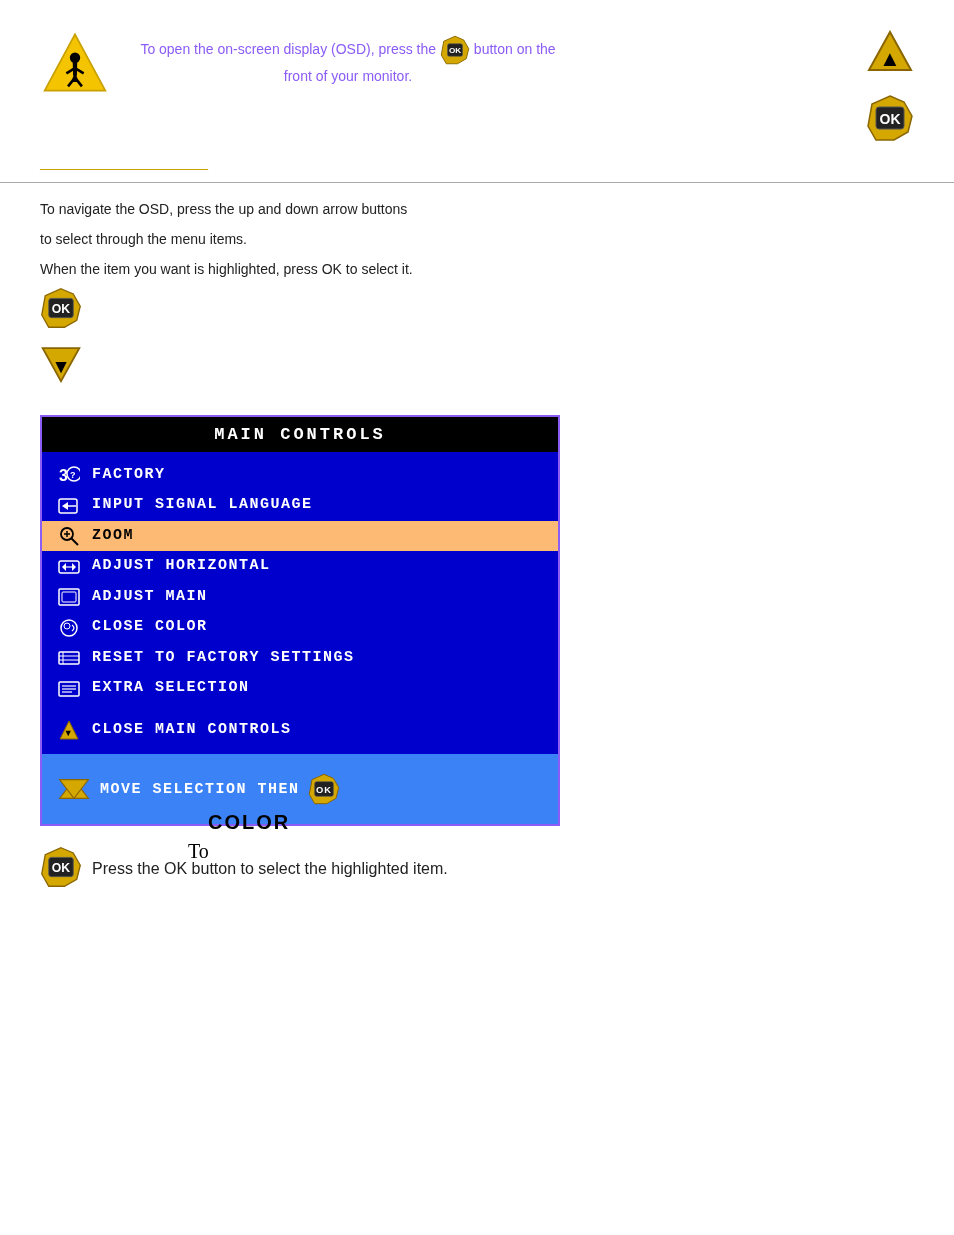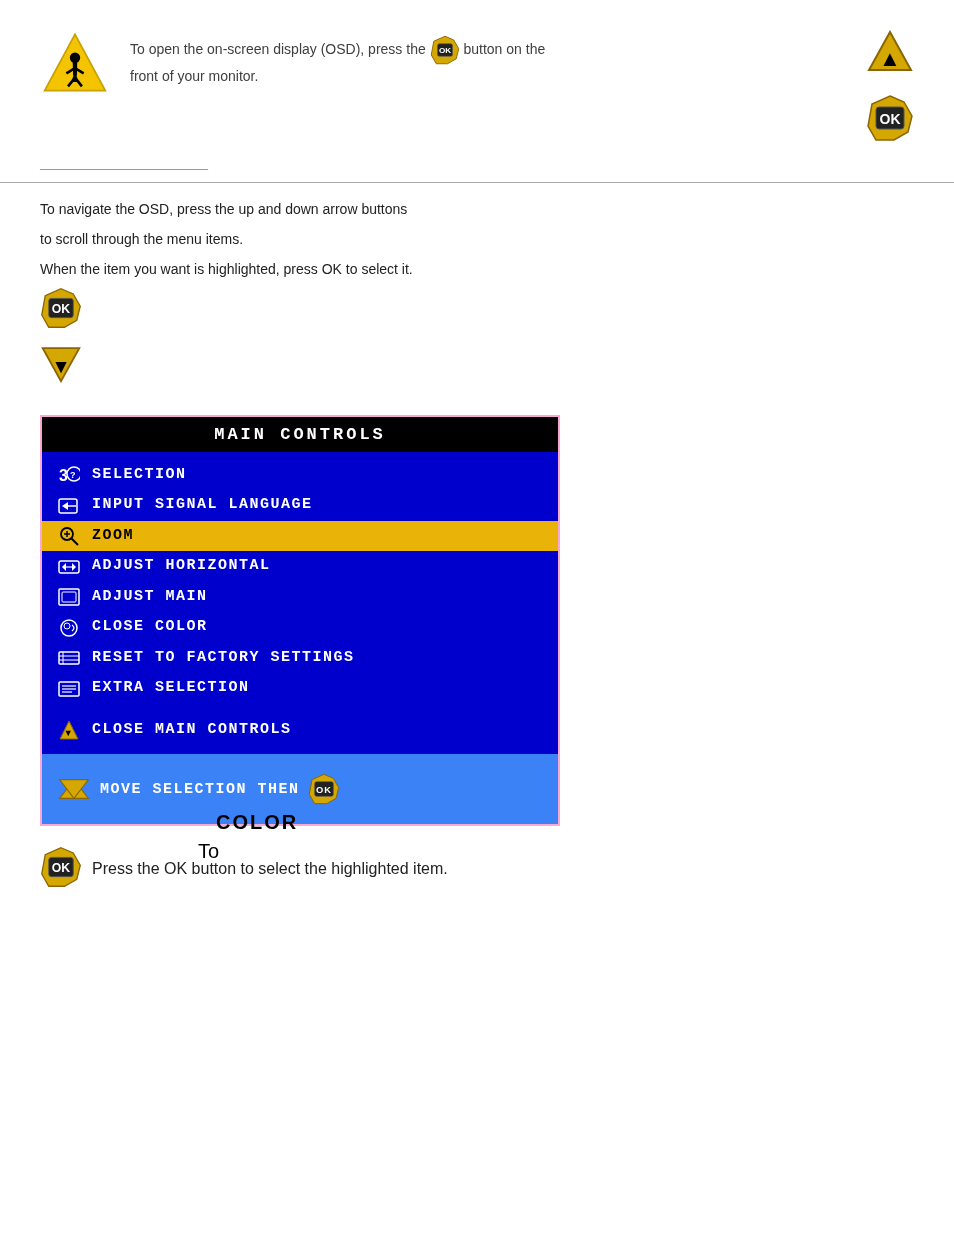--- a/index.html
+++ b/index.html
@@ -37,21 +37,22 @@
       align-items: center;
       margin-left: 280px;
       gap: 12px;
     }
 
     .text-block {
       flex: 1;
       font-size: 14px;
       line-height: 1.6;
       padding-top: 5px;
-      color: #404040;
+      color: #8b5cf6;
+      text-align: center;
     }
 
     .link-line {
       color: #c8a000;
       text-decoration: underline;
       font-size: 14px;
       font-family: Liberation Serif, serif;
     }
 
     .divider {
@@ -78,21 +79,21 @@
     }
 
     
     .osd-container {
       margin: 10px 40px 20px 40px;
       width: 520px;
     }
 
     .osd-menu {
       background: #0000cc;
-      border: 2px solid #f9a8d4;
+      border: 2px solid #8b5cf6;
       font-family: 'Courier New', Courier, monospace;
       font-weight: bold;
       color: #fff;
       width: 100%;
     }
 
     .osd-title {
       background: #000;
       color: #fff;
       text-align: center;
@@ -112,21 +113,21 @@
       align-items: center;
       padding: 4px 14px;
       font-size: 15px;
       letter-spacing: 1.5px;
       color: #fff;
       gap: 10px;
       line-height: 1.5;
     }
 
     .osd-item.active {
-      background: #eab308;
+      background: #fdba74;
       color: #000;
     }
 
     .osd-item-icon {
       width: 26px;
       height: 22px;
       flex-shrink: 0;
       display: flex;
       align-items: center;
       justify-content: center;
@@ -220,21 +221,21 @@
     </div>
   </div>
 
   <div class="link-line">________________________</div>
 </div>
 
 <hr class="divider">
 
 <div class="middle-section">
   <p>To navigate the OSD, press the up and down arrow buttons</p>
-  <p>to scroll through the menu items.</p>
+  <p>to select through the menu items.</p>
   <p>When the item you want is highlighted, press OK to select it.</p>
 
   <div class="inline-icon-row">
     <div>
       <svg width="42" height="42" viewBox="0 0 48 48" xmlns="http://www.w3.org/2000/svg">
         <polygon points="24,2 38,8 46,22 42,38 28,46 10,46 2,32 6,10" fill="#d4a800" stroke="#8a6500" stroke-width="1.5"></polygon>
         <rect x="10" y="13" width="28" height="22" rx="3" fill="#222" stroke="#555" stroke-width="1"></rect>
         <text x="24" y="30" text-anchor="middle" font-size="14" font-weight="bold" fill="#fff" font-family="Arial">OK</text>
       </svg>
     </div>
@@ -256,21 +257,21 @@
     <div class="osd-items">
 
       <div class="osd-item">
         <div class="osd-item-icon">
           <svg viewBox="0 0 22 22" xmlns="http://www.w3.org/2000/svg">
             <text x="1" y="17" font-size="16" fill="#fff" font-family="Arial">3</text>
             <circle cx="16" cy="10" r="7" fill="none" stroke="#fff" stroke-width="1.5"></circle>
             <text x="12" y="14" font-size="9" fill="#fff" font-family="Arial">?</text>
           </svg>
         </div>
-        <span>SELECTION</span>
+        <span>FACTORY</span>
       </div>
 
       <div class="osd-item">
         <div class="osd-item-icon">
           <svg viewBox="0 0 22 22" xmlns="http://www.w3.org/2000/svg">
             <rect x="1" y="4" width="18" height="14" rx="2" fill="none" stroke="#fff" stroke-width="1.5"></rect>
             <polygon points="4,11 10,7 10,15" fill="#fff"></polygon>
             <line x1="10" y1="11" x2="18" y2="11" stroke="#fff" stroke-width="1.5"></line>
           </svg>
         </div>
@@ -381,14 +382,14 @@
   <div>
     <svg width="42" height="42" viewBox="0 0 48 48" xmlns="http://www.w3.org/2000/svg">
       <polygon points="24,2 38,8 46,22 42,38 28,46 10,46 2,32 6,10" fill="#d4a800" stroke="#8a6500" stroke-width="1.5"></polygon>
       <rect x="10" y="13" width="28" height="22" rx="3" fill="#222" stroke="#555" stroke-width="1"></rect>
       <text x="24" y="30" text-anchor="middle" font-size="14" font-weight="bold" fill="#fff" font-family="Arial">OK</text>
     </svg>
   </div>
   <span>Press the OK button to select the highlighted item.</span>
 </div>
 
-<div style="position:absolute; top:811px; left:216px; font-size:20px; font-weight:bold; color:#000; letter-spacing:2px;">COLOR</div>
-<div style="position:absolute; top:840px; left:198px; font-size:20px; color:#000;">To</div>
+<div style="position:absolute; top:811px; left:208px; font-size:20px; font-weight:bold; color:#000; letter-spacing:2px;">COLOR</div>
+<div style="position:absolute; top:840px; left:188px; font-size:20px; color:#000;font-family:Liberation Serif, serif;">To</div>
 
 </body></html>

